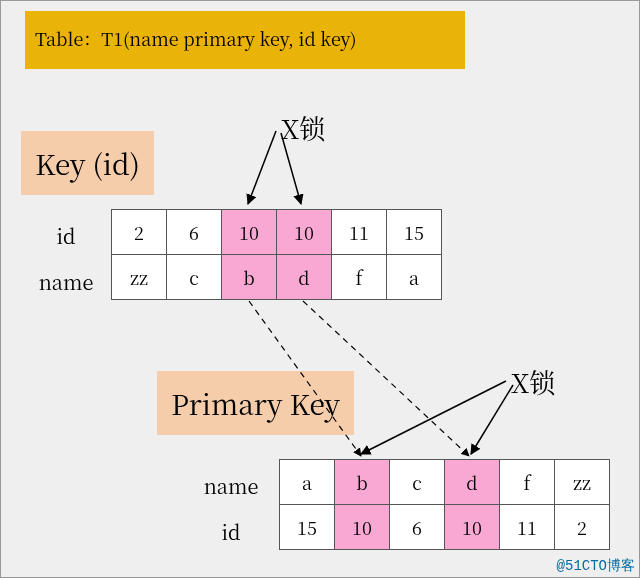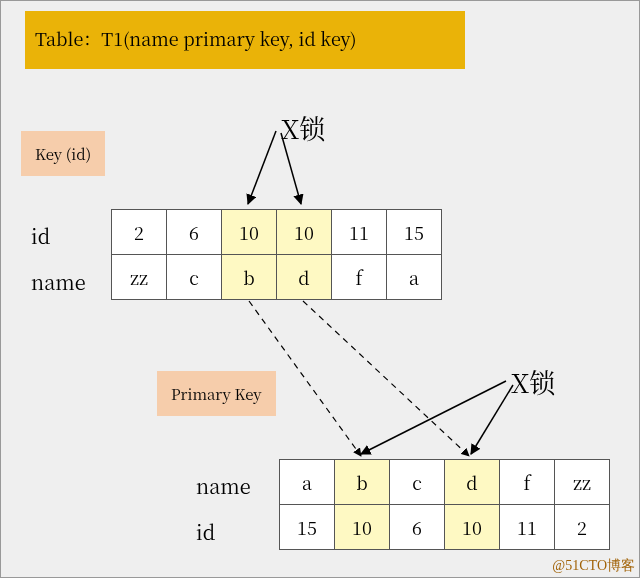--- a/index.html
+++ b/index.html
@@ -14,37 +14,37 @@
   }
   .title-box{
     position:absolute;left:6px;top:10px;
     width:420px;padding:14px 10px 18px;
     background:#eab308;
     margin-left:18px;
   }
   .label-box{
     position:absolute;
     background:#f6cdab;
-    padding:12px 14px;font-size:15px;
+    padding:12px 14px;font-size:28px;
   }
   .tbl{position:absolute;border-collapse:collapse;background:#fff}
   .tbl td,.tbl th{
     border:1px solid #555;
     width:54px;height:44px;
     text-align:center;font-weight:normal;font-size:18px;
     padding:0;
   }
   .rowlab{
-    position:absolute;font-size:20px;text-align:left;width:70px;
+    position:absolute;font-size:20px;text-align:center;width:70px;
   }
-  .hl{background:#fef9c3}
+  .hl{background:#f9a8d4}
   .lock{position:absolute;font-size:26px}
   .watermark{
     position:absolute;right:4px;bottom:2px;
-    font-size:14px;color:#a16207;font-family:Liberation Serif, serif;
+    font-size:14px;color:#0369a1;font-family:Liberation Mono, monospace;
   }
   svg.overlay{
     position:absolute;left:0;top:0;width:640px;height:578px;
     pointer-events:none;
   }
 </style>
 </head>
 <body>
 
 <div class="title-box">Table：T1(name primary key, id key)</div>

